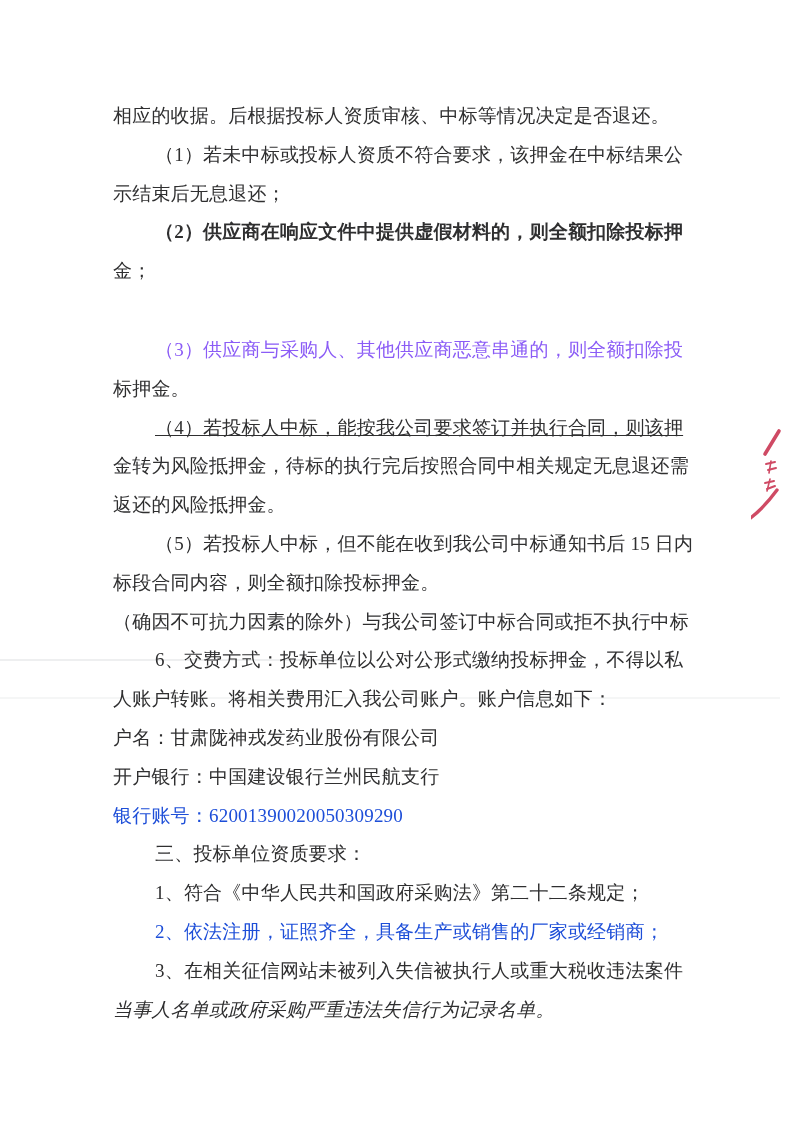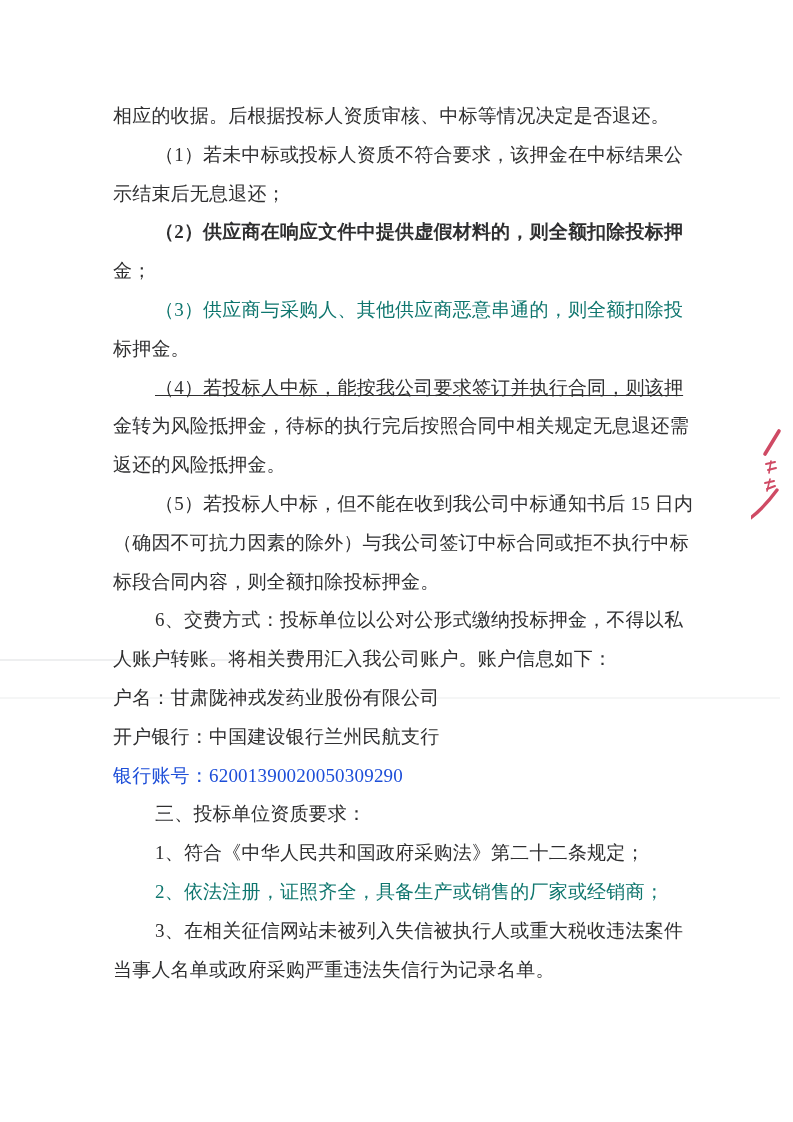--- a/index.html
+++ b/index.html
@@ -58,38 +58,38 @@
 
   <div class="scan-artifact a1"></div>
   <div class="scan-artifact a2"></div>
 
   <div class="content">
       <div class="line" style="color: rgb(47, 47, 48);">相应的收据。后根据投标人资质审核、中标等情况决定是否退还。</div>
       <div class="line indent" style="color: rgb(47, 47, 48);">（1）若未中标或投标人资质不符合要求，该押金在中标结果公</div>
       <div class="line" style="color: rgb(47, 47, 48);">示结束后无息退还；</div>
       <div class="line indent" style="color: rgb(47, 47, 48); font-weight: bold;">（2）供应商在响应文件中提供虚假材料的，则全额扣除投标押</div>
       <div class="line" style="color: rgb(47, 47, 48);">金；</div>
-      <div class="line indent" style="color: #0f766e;">（3）供应商与采购人、其他供应商恶意串通的，则全额扣除投</div>
+      <div class="line indent" style="color: #8b5cf6; margin-top: 40px;">（3）供应商与采购人、其他供应商恶意串通的，则全额扣除投</div>
       <div class="line" style="color: rgb(47, 47, 48);">标押金。</div>
       <div class="line indent" style="color: rgb(47, 47, 48); text-decoration: underline;">（4）若投标人中标，能按我公司要求签订并执行合同，则该押</div>
       <div class="line" style="color: rgb(47, 47, 48);">金转为风险抵押金，待标的执行完后按照合同中相关规定无息退还需</div>
       <div class="line" style="color: rgb(47, 47, 48);">返还的风险抵押金。</div>
       <div class="line indent" style="color: rgb(47, 47, 48);">（5）若投标人中标，但不能在收到我公司中标通知书后 15 日内</div>
+      <div class="line" style="color: rgb(47, 47, 48);">标段合同内容，则全额扣除投标押金。</div>
       <div class="line" style="color: rgb(47, 47, 48);">（确因不可抗力因素的除外）与我公司签订中标合同或拒不执行中标</div>
-      <div class="line" style="color: rgb(47, 47, 48);">标段合同内容，则全额扣除投标押金。</div>
       <div class="line indent" style="color: rgb(47, 47, 48);">6、交费方式：投标单位以公对公形式缴纳投标押金，不得以私</div>
       <div class="line" style="color: rgb(47, 47, 48);">人账户转账。将相关费用汇入我公司账户。账户信息如下：</div>
       <div class="line" style="color: rgb(47, 47, 48);">户名：甘肃陇神戎发药业股份有限公司</div>
       <div class="line" style="color: rgb(47, 47, 48);">开户银行：中国建设银行兰州民航支行</div>
       <div class="line" style="color: #1d4ed8;">银行账号：62001390020050309290</div>
       <div class="line indent" style="color: rgb(47, 47, 48);">三、投标单位资质要求：</div>
       <div class="line indent" style="color: rgb(47, 47, 48);">1、符合《中华人民共和国政府采购法》第二十二条规定；</div>
-      <div class="line indent" style="color: #0f766e;">2、依法注册，证照齐全，具备生产或销售的厂家或经销商；</div>
+      <div class="line indent" style="color: #1d4ed8;">2、依法注册，证照齐全，具备生产或销售的厂家或经销商；</div>
       <div class="line indent" style="color: rgb(47, 47, 48);">3、在相关征信网站未被列入失信被执行人或重大税收违法案件</div>
-      <div class="line" style="color: rgb(47, 47, 48);">当事人名单或政府采购严重违法失信行为记录名单。</div>
+      <div class="line" style="color: rgb(47, 47, 48); font-style: italic;">当事人名单或政府采购严重违法失信行为记录名单。</div>
     </div>
 
   <div class="stamp">
     <svg width="42" height="118" viewBox="0 0 42 118">
 
       <path class="stamp-stroke" d="M 28 8 L 14 31" stroke-width="3.6"></path>
 
       <path class="stamp-stroke" d="M 15 41 L 24 39" stroke-width="2"></path>
       <path class="stamp-stroke" d="M 17 47 L 25 45" stroke-width="2"></path>
       <path class="stamp-stroke" d="M 20 38 L 18 50" stroke-width="1.6"></path>

